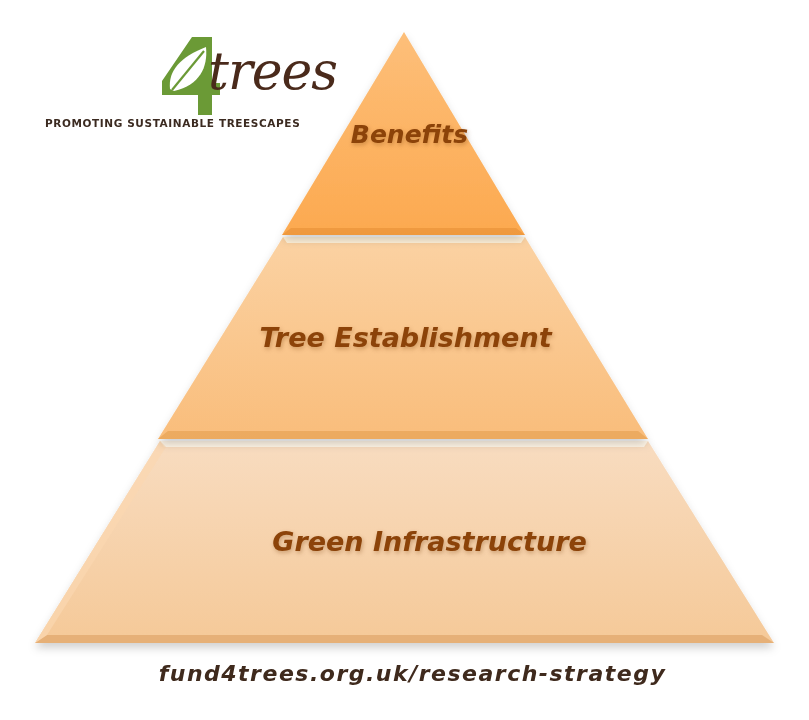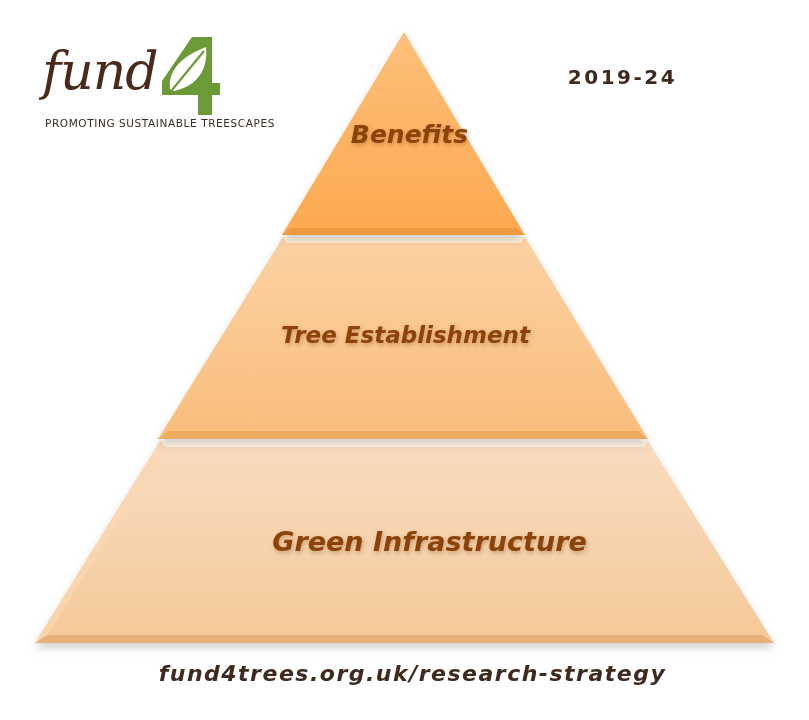--- a/index.html
+++ b/index.html
@@ -12,60 +12,59 @@
   .logo-word {
     position: absolute; top: 6px;
     font-family: "DejaVu Serif", serif; font-style: italic;
     font-size: 52px; color: #4a2a1b; letter-spacing: -1px; line-height: 60px;
   }
   .logo-fund { left: 12px; }
   .logo-trees { left: 178px; }
   .logo-four { position: absolute; left: 132px; top: 2px; width: 58px; height: 78px; }
   .logo-tagline {
     position: absolute; left: 15px; top: 82px;
-    font-family: "DejaVu Sans", sans-serif; font-weight: normal;
+    font-family: "DejaVu Sans", sans-serif; font-weight: bold;
     font-size: 10.5px; color: #3b2a20; letter-spacing: 0.6px; white-space: nowrap;
   }
   .title-block {
     position: absolute; left: 455px; top: 62px; width: 335px; text-align: center;
     font-family: "DejaVu Sans", sans-serif; font-weight: bold;
     color: #3f2a1d; letter-spacing: 2.5px; font-size: 20px; line-height: 30px;
   }
   .pyramid { position: absolute; left: 0; top: 0; width: 809px; height: 660px; }
   .tier-label {
     position: absolute; left: 0; width: 809px; text-align: center;
     font-family: "DejaVu Sans", sans-serif; font-style: italic; font-weight: bold;
     color: #8c4309; text-shadow: 1px 2px 4px rgba(120,60,10,0.35);
   }
   .lbl-top { top: 120px; font-size: 25px; left: 5px; }
-  .lbl-mid { top: 322px; font-size: 23px; left: 1px; }
+  .lbl-mid { top: 322px; font-size: 27px; left: 1px; }
   .lbl-bot { top: 526px; font-size: 27px; left: 1px; margin-left: 24px; }
   .footer-url {
     position: absolute; left: 8px; top: 661px; width: 809px; text-align: center;
     font-family: "DejaVu Sans", sans-serif; font-weight: bold;
     font-size: 22px; color: #3f2a1d; letter-spacing: 1.5px; font-style: italic;
   }
 </style>
 </head>
 <body>
 
 <div class="logo">
-  <span class="logo-word logo-fund">fund</span>
   <svg class="logo-four" viewBox="0 0 58 78">
 
     <path d="M30 0 L50 0 L50 46 L58 46 L58 58 L50 58 L50 78 L36 78 L36 58 L0 58 L0 44 Z" fill="#6b9a36"></path>
 
     <path d="M8 52 C6 34 18 20 44 10 C46 30 38 48 12 54 Z" fill="#ffffff"></path>
     <path d="M10 53 L42 14" stroke="#6b9a36" stroke-width="2.2" fill="none"></path>
   </svg>
+  <span class="logo-word logo-trees">trees</span>
   <div class="logo-tagline">PROMOTING SUSTAINABLE TREESCAPES</div>
 </div>
 
 <div class="title-block">
-  <div>2019-24</div>
 </div>
 
 <svg class="pyramid" viewBox="0 0 809 660">
   <defs>
     <linearGradient id="gTop" x1="0" y1="0" x2="0" y2="1">
       <stop offset="0" stop-color="#fdbf7a"></stop>
       <stop offset="1" stop-color="#fca94f"></stop>
     </linearGradient>
     <linearGradient id="gMid" x1="0" y1="0" x2="0" y2="1">
       <stop offset="0" stop-color="#fbd2a3"></stop>

